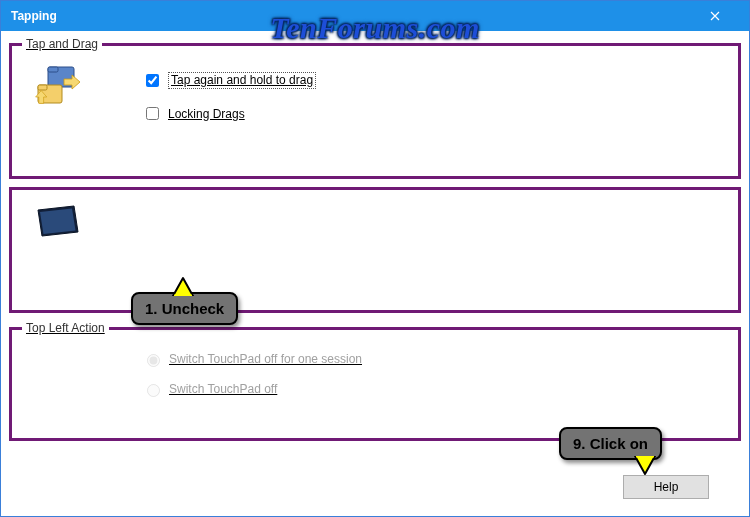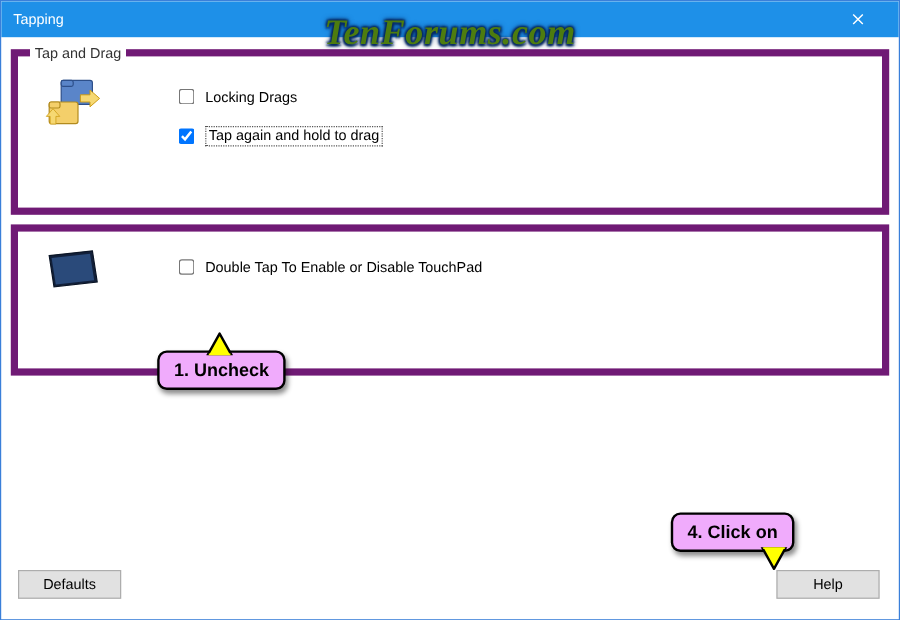--- a/index.html
+++ b/index.html
@@ -14,42 +14,44 @@
     position: relative;
     overflow: hidden;
   }
   .titlebar {
     height: 30px;
     background: #1e90e8;
     display: flex;
     align-items: center;
     padding: 0 12px 0 10px;
     color: #fff;
+    font-weight: bold;
   }
   .titlebar .title {
     font-size: 12px;
     flex: 0 0 auto;
   }
   .titlebar .spacer { flex: 1; }
   .titlebar .closebtn {
     width: 45px;
     height: 30px;
     display: flex;
     align-items: center;
     justify-content: center;
     color: #fff;
   }
   .content {
     padding: 6px 8px 8px 8px;
   }
   fieldset.group {
-    border: 6px solid #701a75;
+    border: 3px solid #701a75;
     margin: 0 0 8px 0;
     padding: 8px 10px 14px 10px;
     position: relative;
+    text-decoration: underline;
   }
   fieldset.group legend {
     font-size: 12px;
     color: #333;
     padding: 0 4px;
   }
   .row { display: flex; }
   .iconcell {
     width: 120px;
     flex: 0 0 120px;
@@ -101,21 +103,21 @@
     font-size: 12px;
     cursor: pointer;
   }
   .bottombar .flex { flex: 1; }
   
   .folders-icon { width: 50px; height: 46px; }
   .touchpad-icon { width: 48px; height: 36px; }
   
   .callout {
     position: absolute;
-    background: #f0abfc;
+    background: #737373;
     border: 2px solid #000;
     border-radius: 8px;
     padding: 6px 12px;
     font-weight: bold;
     font-size: 15px;
     box-shadow: 2px 3px 4px rgba(0,0,0,.45);
     white-space: nowrap;
   }
   .callout .tail {
     position: absolute;
@@ -130,21 +132,21 @@
   }
   
   .watermark {
     position: absolute;
     top: 10px; left: 0; right: 0;
     text-align: center;
     font-family: Georgia, "Times New Roman", serif;
     font-style: italic;
     font-weight: bold;
     font-size: 30px;
-    color: #4d7c0f;
+    color: #1d4ed8;
     text-shadow: 0 0 5px #072a63, 1px 1px 2px #072a63, -1px -1px 2px #072a63, 1px -1px 2px #072a63, -1px 1px 2px #072a63;
     letter-spacing: 0.5px;
     pointer-events: none;
   }
 </style>
 </head>
 <body>
 
 <div class="titlebar">
   <span class="title">Tapping</span>
@@ -166,65 +168,74 @@
           <rect x="14" y="2" width="26" height="20" rx="2" fill="#5a85c9" stroke="#2d4f8a"></rect>
           <rect x="14" y="2" width="10" height="5" rx="1.5" fill="#5a85c9" stroke="#2d4f8a"></rect>
           <rect x="4" y="20" width="24" height="18" rx="2" fill="#f4cf6a" stroke="#b28b1e"></rect>
           <rect x="4" y="20" width="9" height="5" rx="1.5" fill="#f4cf6a" stroke="#b28b1e"></rect>
           <path d="M30 14 L38 14 L38 10 L46 17 L38 24 L38 20 L30 20 Z" fill="#f6d872" stroke="#cc9a11" stroke-width="0.8"></path>
           <path d="M10 42 L10 34 L6 34 L13 26 L20 34 L16 34 L16 42 Z" fill="#f6d872" stroke="#cc9a11" stroke-width="0.8" transform="translate(-8,0) scale(0.8) translate(6,6)"></path>
         </svg>
       </div>
       <div class="optcell">
         <div class="checkrow">
+          <input type="checkbox" checked="" style="">
+          <span class="dotted">Tap again and hold to drag</span>
+        </div>
+        <div class="checkrow">
           <input type="checkbox" style="">
           <span>Locking Drags</span>
-        </div>
-        <div class="checkrow">
-          <input type="checkbox" checked="" style="">
-          <span class="dotted">Tap again and hold to drag</span>
         </div>
       </div>
     </div>
   </fieldset>
 
   <fieldset class="group" style="height:126px;">
     <div class="row">
       <div class="iconcell">
         <svg class="touchpad-icon" viewBox="0 0 48 36">
           <path d="M4 6 L40 2 L44 28 L8 32 Z" fill="#12203a" stroke="#0b1526"></path>
           <path d="M6 8 L38 4.5 L41.5 26.5 L9.5 30 Z" fill="#2a4a7a"></path>
         </svg>
       </div>
-      <div class="optcell">
-        <div class="checkrow">
-          <input type="checkbox" style="">
-          <span>Double Tap To Enable or Disable TouchPad</span>
-        </div>
-      </div>
     </div>
   </fieldset>
 
+  <fieldset class="group" style="height:120px;">
+    <legend>Top Left Action</legend>
+    <div class="row">
+      <div class="iconcell"></div>
+      <div class="optcell radiolist">
+        <div class="radiorow">
+          <input type="radio" name="tla" checked="" disabled="" style="">
+          <span>Switch TouchPad off for one session</span>
+        </div>
+        <div class="radiorow">
+          <input type="radio" name="tla" disabled="" style="">
+          <span>Switch TouchPad off</span>
+        </div>
+      </div>
+    </div>
+  </fieldset>
 
 </div>
 
 <div class="bottombar">
-  <button class="btn">Defaults</button>
   <span class="flex"></span>
-  <button class="btn" style="margin-right:2px;">Help</button>
+  <button class="btn" style="margin-right:26px;">Help</button>
 </div>
 
 <div class="callout c1">
   <span>1. Uncheck</span>
   <svg class="tail" width="24" height="20" viewBox="0 0 24 20">
     <path d="M2 20 L12 2 L22 20 Z" fill="#ffff00" stroke="#000" stroke-width="2" stroke-linejoin="round"></path>
     <path d="M3 20 L21 20" stroke="#ffff00" stroke-width="3"></path>
   </svg>
 </div>
 <div class="callout c2">
-  <span>4. Click on</span>
+  <span>9. Click on</span>
   <svg class="tail" width="24" height="20" viewBox="0 0 24 20">
     <path d="M2 0 L12 18 L22 0 Z" fill="#ffff00" stroke="#000" stroke-width="2" stroke-linejoin="round"></path>
     <path d="M3 0 L21 0" stroke="#ffff00" stroke-width="3"></path>
   </svg>
 </div>
 
 <div class="watermark">TenForums.com</div>
 
 </body></html>

